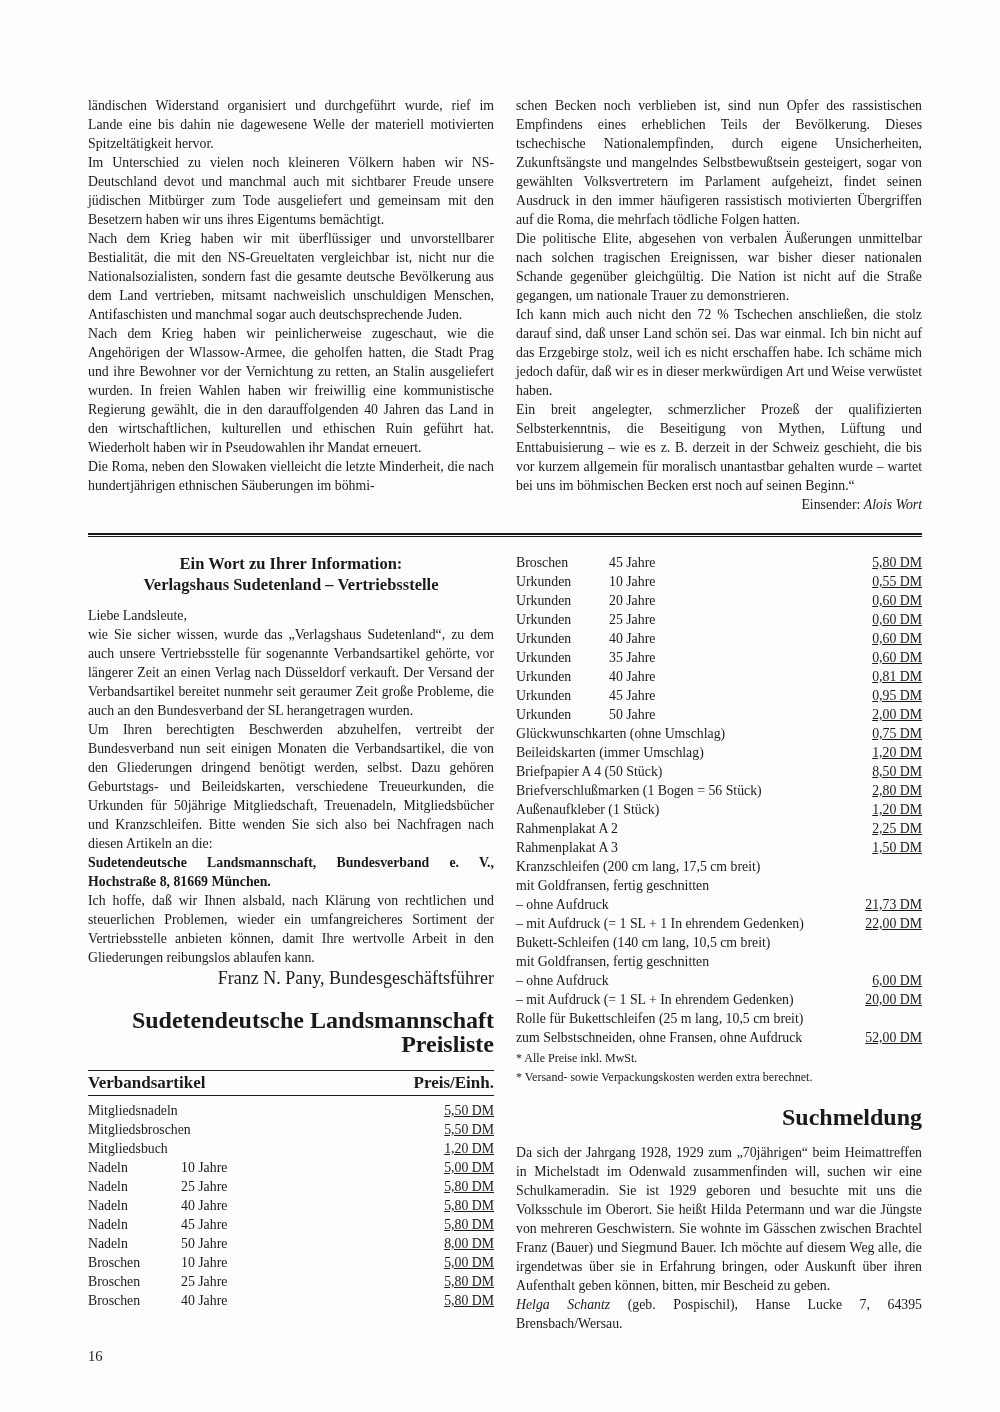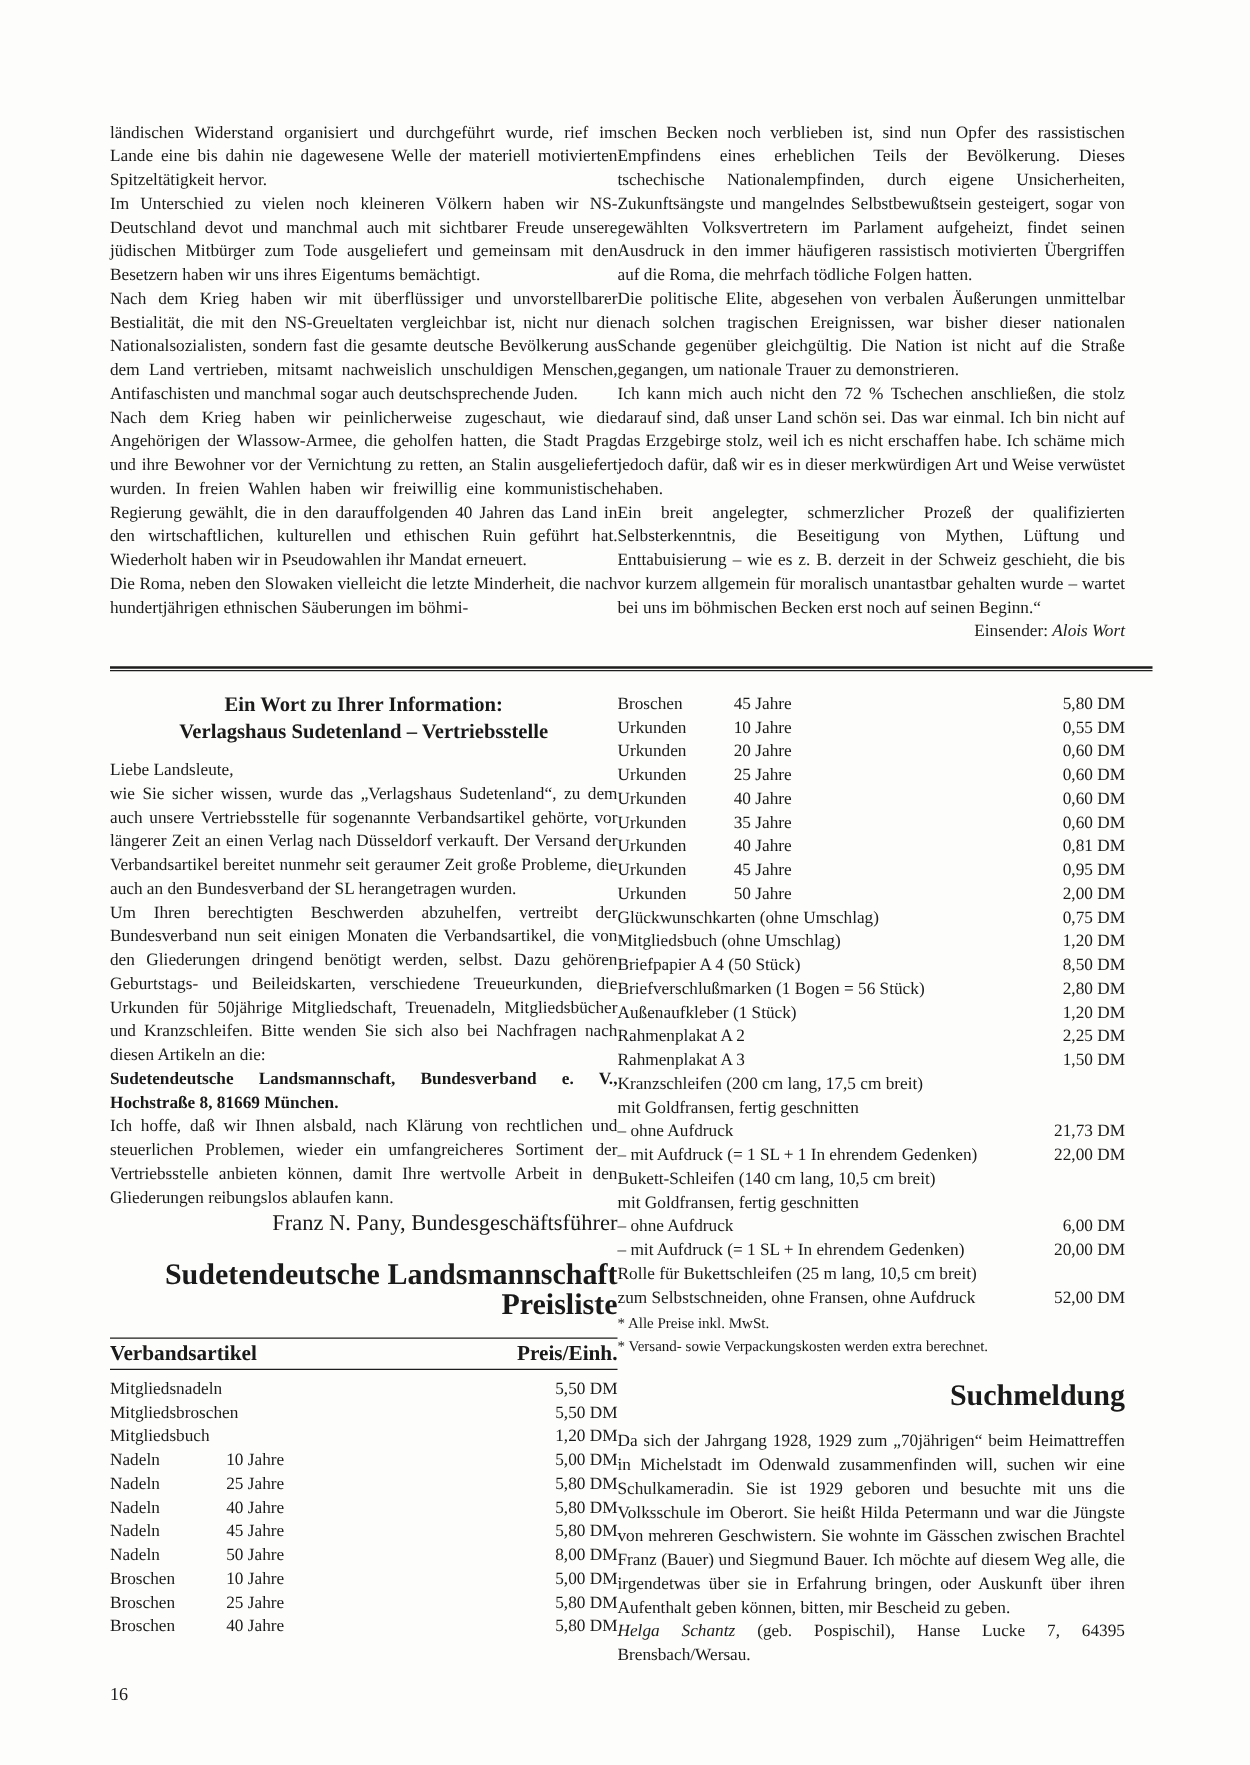--- a/index.html
+++ b/index.html
@@ -7,21 +7,21 @@
   .page {
     position:relative;
     width:1000px; height:1412px;
     margin:0 auto;
     background:#fdfdfb;
     color:#1a1a1a;
     font-family:"Liberation Serif","DejaVu Serif",serif;
     overflow:hidden;
   }
   .content { position:absolute; left:88px; top:96px; width:834px; }
-  .two-col { display:flex; }
+  .two-col { display:flex; gap:22px; }
   .col { width:406px; }
   p.body {
     font-size:13.8px; line-height:19px;
     text-align:justify; margin:0;
   }
   .spaced { margin-top:9px; }
   .sender-line {
     font-size:13.8px; line-height:19px;
     text-align:right;
   }
@@ -47,21 +47,21 @@
     font-weight:bold; font-size:17px; line-height:18px;
     border-top:1.5px solid #1d1d1d;
     border-bottom:1.5px solid #1d1d1d;
     padding:3px 0;
     margin-bottom:5px;
   }
   .pl-rows { display:block; }
   .pl-row { display:flex; font-size:13.8px; line-height:19px; }
   .pl-row .item  { flex:0 0 auto; min-width:93px; }
   .pl-row .years { flex:1 1 auto; }
-  .pl-row .price { flex:0 0 auto; text-align:right; white-space:nowrap; }
+  .pl-row .price { flex:0 0 auto; text-align:right; white-space:nowrap;text-decoration:underline; }
   .footnote { font-size:12px; line-height:16px; margin-top:3px; }
   .contact-line { font-size:13.8px; line-height:19px; text-align:justify; }
   .contact-line i { font-style:italic; }
   .page-number {
     position:absolute; left:88px; top:1348px;
     font-size:14.5px;
   }
 </style>
 </head>
 <body>
@@ -251,21 +251,21 @@
               <span class="price">2,00 DM</span>
             </div>
 
             <div class="pl-row">
               <span class="item">Glückwunschkarten (ohne Umschlag)</span>
               <span class="years"></span>
               <span class="price">0,75 DM</span>
             </div>
 
             <div class="pl-row">
-              <span class="item">Mitgliedsbuch (ohne Umschlag)</span>
+              <span class="item">Beileidskarten (immer Umschlag)</span>
               <span class="years"></span>
               <span class="price">1,20 DM</span>
             </div>
 
             <div class="pl-row">
               <span class="item">Briefpapier A 4 (50 Stück)</span>
               <span class="years"></span>
               <span class="price">8,50 DM</span>
             </div>
 

